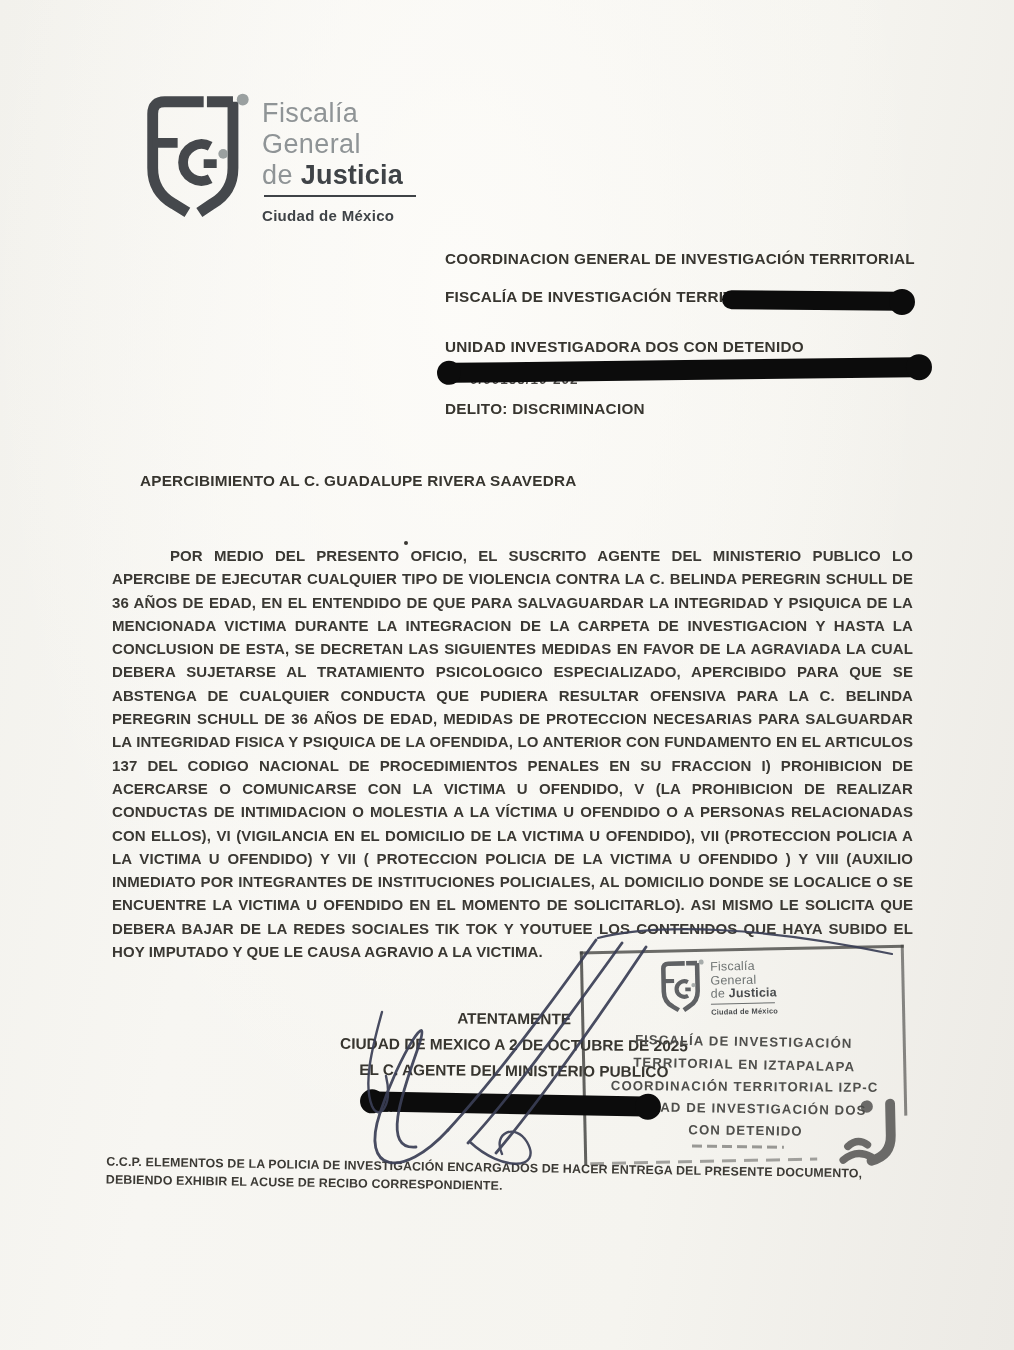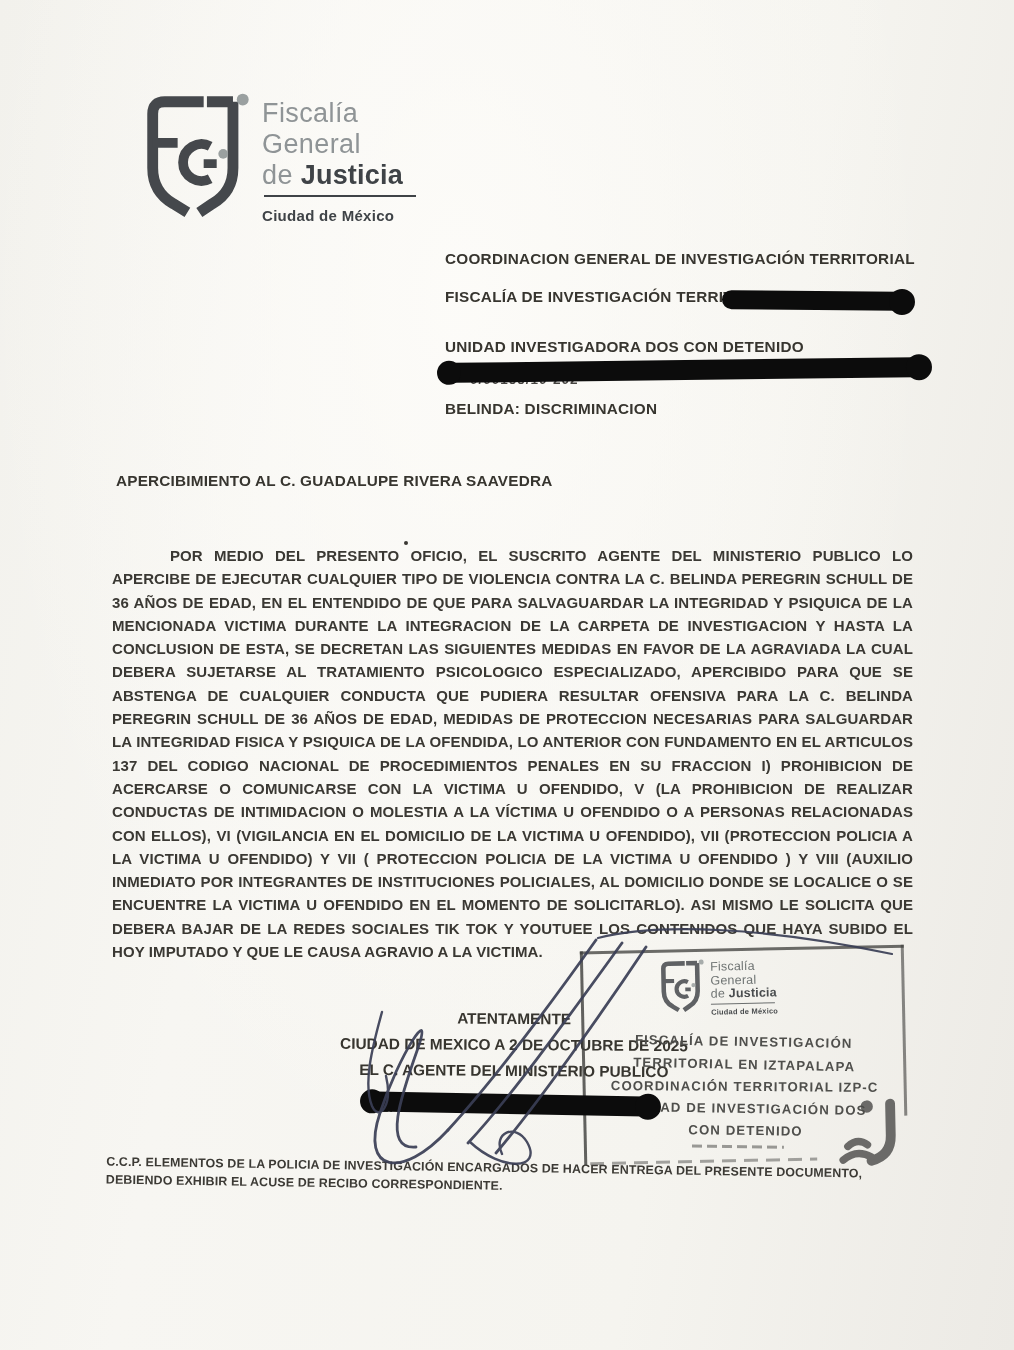--- a/index.html
+++ b/index.html
@@ -23,21 +23,21 @@
   .logo-city{font-size:15px;font-weight:bold;color:#3f4347;letter-spacing:.3px;}
 
   
   .hdr{left:445px;font-size:15.3px;font-weight:600;color:#37352f;letter-spacing:.25px;white-space:nowrap;}
   .redact{background:#0c0c0c;border-radius:10px;z-index:3;}
   .redact.blob-r::after{content:"";position:absolute;right:-7px;top:-3px;width:26px;height:26px;background:#0c0c0c;border-radius:50%;}
   .redact.blob-l::before{content:"";position:absolute;left:-6px;top:-2px;width:24px;height:24px;background:#0c0c0c;border-radius:50%;}
   .peek{color:rgba(50,48,44,.9);font-size:13.5px;font-weight:600;letter-spacing:1px;z-index:1;white-space:nowrap;}
 
   
-  .addressee{left:116px;top:472px;font-size:15.3px;font-weight:600;color:#37352f;letter-spacing:.2px;}
+  .addressee{left:140px;top:472px;font-size:15.3px;font-weight:600;color:#37352f;letter-spacing:.2px;}
   .body-par{
     left:112px;top:544px;width:801px;margin:0;
     font-size:15px;line-height:23.3px;color:#3a3833;font-weight:600;
     text-align:justify;text-indent:58px;letter-spacing:.1px;
   }
   .ink-dot{width:4px;height:4px;border-radius:50%;background:#3a3833;}
 
   
   .closing{left:318px;top:1006px;width:392px;text-align:center;font-size:15.4px;line-height:26px;font-weight:600;color:#37352f;transform:rotate(.4deg);}
 
@@ -99,21 +99,21 @@
       <div class="logo-city">Ciudad de México</div>
     </div>
   </div>
 
   <div class="abs hdr" style="top:250px">COORDINACION GENERAL DE INVESTIGACIÓN TERRITORIAL</div>
   <div class="abs hdr" style="top:288px">FISCALÍA DE INVESTIGACIÓN TERRITORIAL</div>
   <div class="abs redact blob-r" style="left:722px;top:291px;width:186px;height:19px;transform:rotate(.6deg)"></div>
   <div class="abs hdr" style="top:338px">UNIDAD INVESTIGADORA DOS CON DETENIDO</div>
   <div class="abs peek" style="left:470px;top:372px">0/00155/10-202</div>
   <div class="abs redact blob-l blob-r" style="left:443px;top:360px;width:482px;height:20px;transform:rotate(-.7deg)"></div>
-  <div class="abs hdr" style="top:400px">BELINDA: DISCRIMINACION</div>
+  <div class="abs hdr" style="top:400px">DELITO: DISCRIMINACION</div>
 
   <div class="abs addressee">APERCIBIMIENTO AL C. GUADALUPE RIVERA SAAVEDRA</div>
 
   <div class="abs ink-dot" style="left:404px;top:541px"></div>
 
   <p class="abs body-par">POR MEDIO DEL PRESENTO OFICIO, EL SUSCRITO AGENTE DEL MINISTERIO PUBLICO LO APERCIBE DE EJECUTAR CUALQUIER TIPO DE VIOLENCIA CONTRA LA C. BELINDA PEREGRIN SCHULL DE 36 AÑOS DE EDAD, EN EL ENTENDIDO DE QUE PARA SALVAGUARDAR LA INTEGRIDAD Y PSIQUICA DE LA MENCIONADA VICTIMA DURANTE LA INTEGRACION DE LA CARPETA DE INVESTIGACION Y HASTA LA CONCLUSION DE ESTA, SE DECRETAN LAS SIGUIENTES MEDIDAS EN FAVOR DE LA AGRAVIADA LA CUAL DEBERA SUJETARSE AL TRATAMIENTO PSICOLOGICO ESPECIALIZADO, APERCIBIDO PARA QUE SE ABSTENGA DE CUALQUIER CONDUCTA QUE PUDIERA RESULTAR OFENSIVA PARA LA C. BELINDA PEREGRIN SCHULL DE 36 AÑOS DE EDAD, MEDIDAS DE PROTECCION NECESARIAS PARA SALGUARDAR LA INTEGRIDAD FISICA Y PSIQUICA DE LA OFENDIDA, LO ANTERIOR CON FUNDAMENTO EN EL ARTICULOS 137 DEL CODIGO NACIONAL DE PROCEDIMIENTOS PENALES EN SU FRACCION I) PROHIBICION DE ACERCARSE O COMUNICARSE CON LA VICTIMA U OFENDIDO, V (LA PROHIBICION DE REALIZAR CONDUCTAS DE INTIMIDACION O MOLESTIA A LA VÍCTIMA U OFENDIDO O A PERSONAS RELACIONADAS CON ELLOS), VI (VIGILANCIA EN EL DOMICILIO DE LA VICTIMA U OFENDIDO), VII (PROTECCION POLICIA A LA VICTIMA U OFENDIDO) Y VII ( PROTECCION POLICIA DE LA VICTIMA U OFENDIDO ) Y VIII (AUXILIO INMEDIATO POR INTEGRANTES DE INSTITUCIONES POLICIALES, AL DOMICILIO DONDE SE LOCALICE O SE ENCUENTRE LA VICTIMA U OFENDIDO EN EL MOMENTO DE SOLICITARLO). ASI MISMO LE SOLICITA QUE DEBERA BAJAR DE LA REDES SOCIALES TIK TOK Y YOUTUEE LOS CONTENIDOS QUE HAYA SUBIDO EL HOY IMPUTADO Y QUE LE CAUSA AGRAVIO A LA VICTIMA.</p>
 
   <div class="abs closing">
     <div>ATENTAMENTE</div>
     <div>CIUDAD DE MEXICO A 2 DE OCTUBRE DE 2025</div>

